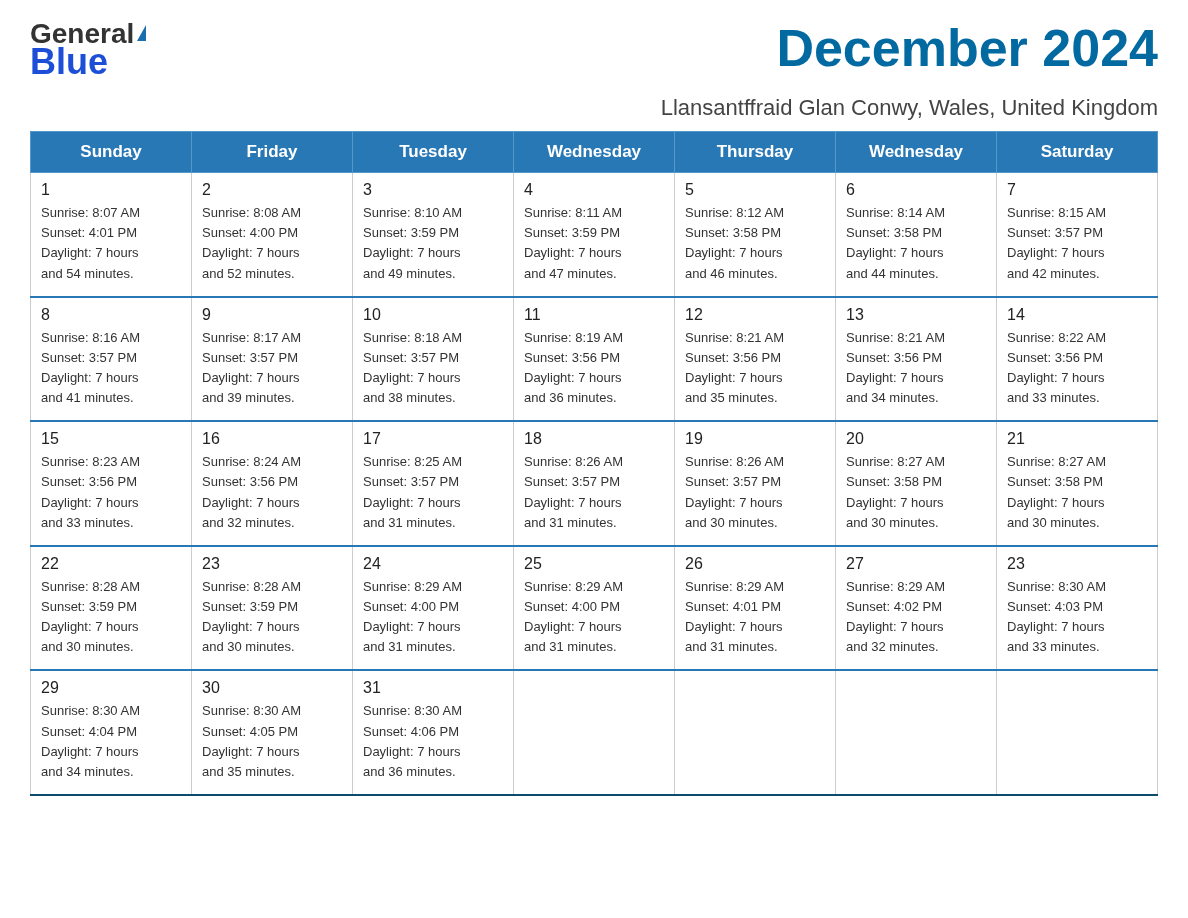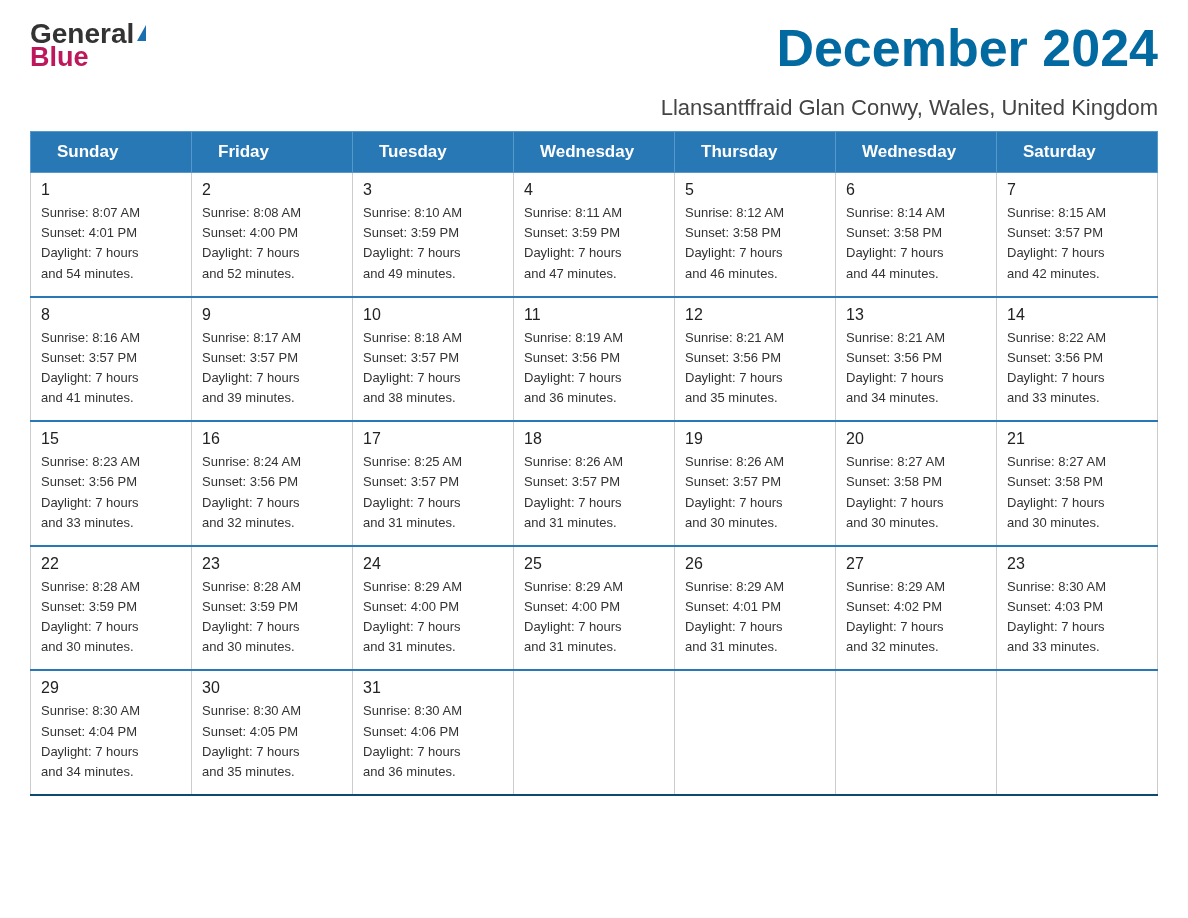--- a/index.html
+++ b/index.html
@@ -20,23 +20,23 @@
       display: flex;
       align-items: flex-end;
       gap: 2px;
     }
     .logo-text-general {
       font-size: 28px;
       font-weight: bold;
       color: #333;
     }
     .logo-text-blue {
-      font-size: 27px;
-      font-weight: bold;
-      color: #be185d;
+      font-size: 36px;
+      font-weight: bold;
+      color: #1d4ed8;
     }
     .title-area {
       text-align: right;
     }
     .month-title {
       font-size: 52px;
       font-weight: bold;
       color: #0369a1;
       line-height: 1.1;
     }
@@ -49,21 +49,21 @@
       width: 100%;
       border-collapse: collapse;
       margin-top: 10px;
     }
     thead tr th {
       background-color: #2878b5;
       color: #fff;
       font-size: 17px;
       font-weight: bold;
       padding: 10px 26px;
-      text-align: left;
+      text-align: center;
       border: 1px solid #5599cc;
     }
     tbody tr td {
       vertical-align: top;
       padding: 8px 10px 12px 10px;
       font-size: 13.5px;
       color: #222;
       border: 1px solid #ccc;
       width: calc(100% / 7);
       min-height: 90px;

